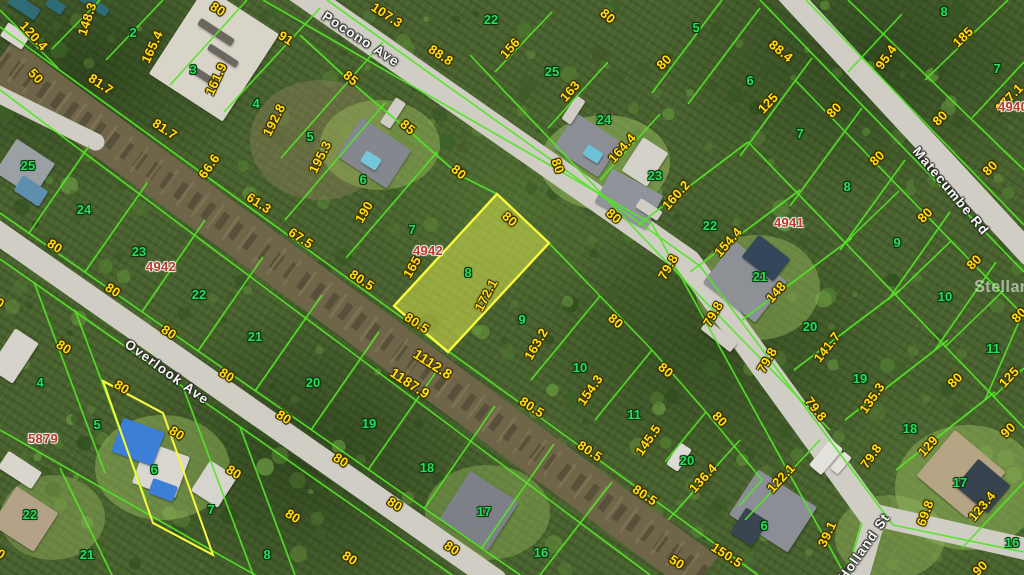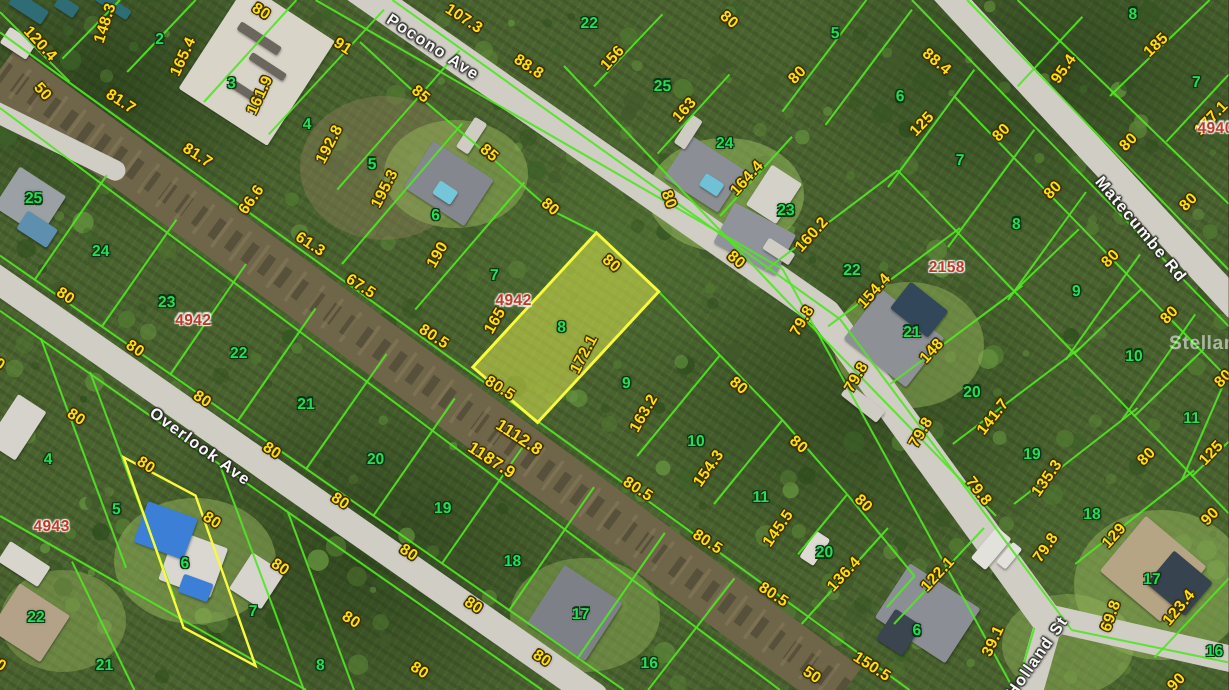--- a/index.html
+++ b/index.html
@@ -790,22 +790,22 @@
       <div class="lbl lot" style="left: 40px; top: 382px;">4</div>
       <div class="lbl lot" style="left: 97px; top: 424px;">5</div>
       <div class="lbl lot" style="left: 154px; top: 469px;">6</div>
       <div class="lbl lot" style="left: 211px; top: 509px;">7</div>
       <div class="lbl lot" style="left: 267px; top: 554px;">8</div>
       <div class="lbl lot" style="left: 30px; top: 514px;">22</div>
       <div class="lbl lot" style="left: 87px; top: 554px;">21</div>
       <div class="lbl lot" style="left: 1012px; top: 542px;">16</div>
       <div class="lbl blk" style="left: 428px; top: 250px;">4942</div>
       <div class="lbl blk" style="left: 161px; top: 266px;">4942</div>
-      <div class="lbl blk" style="left: 789px; top: 222px;">2158</div>
+      <div class="lbl blk" style="left: 789px; top: 222px;">4941</div>
       <div class="lbl blk" style="left: 1013px; top: 106px;">4940</div>
-      <div class="lbl blk" style="left: 43px; top: 438px;">4943</div>
+      <div class="lbl blk" style="left: 43px; top: 438px;">5879</div>
       <div class="lbl street" style="left: 361px; top: 39px; transform: translate(-50%, -50%) rotate(33deg);">Pocono Ave</div>
       <div class="lbl street" style="left: 951px; top: 191px; transform: translate(-50%, -50%) rotate(50deg);">Matecumbe Rd</div>
       <div class="lbl street" style="left: 167px; top: 372px; transform: translate(-50%, -50%) rotate(36deg);">Overlook Ave</div>
       <div class="lbl street" style="left: 864px; top: 547px; transform: translate(-50%, -50%) rotate(-55deg);">Holland St</div>
       <div class="lbl wm" style="left: 1018px; top: 287px;">StellarMLS</div>
     </div>
 </div>
 
 </body></html>

